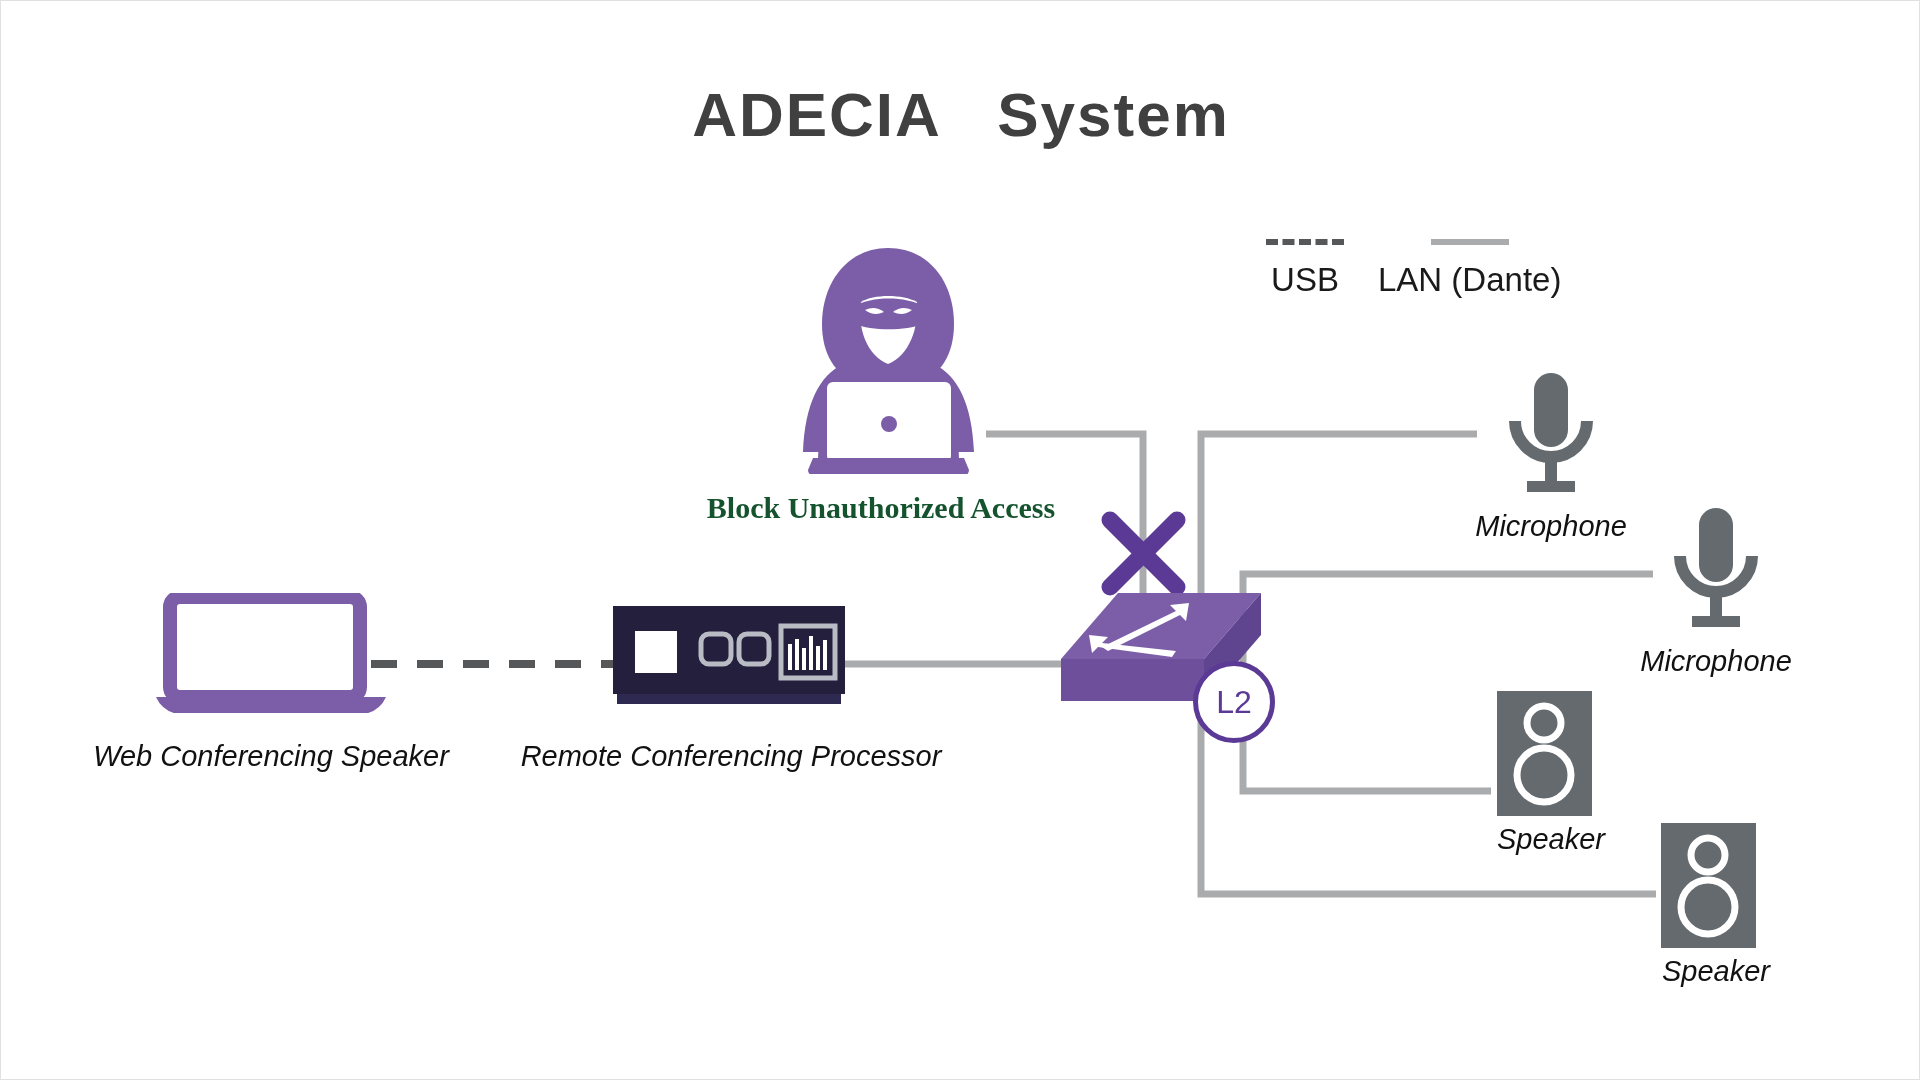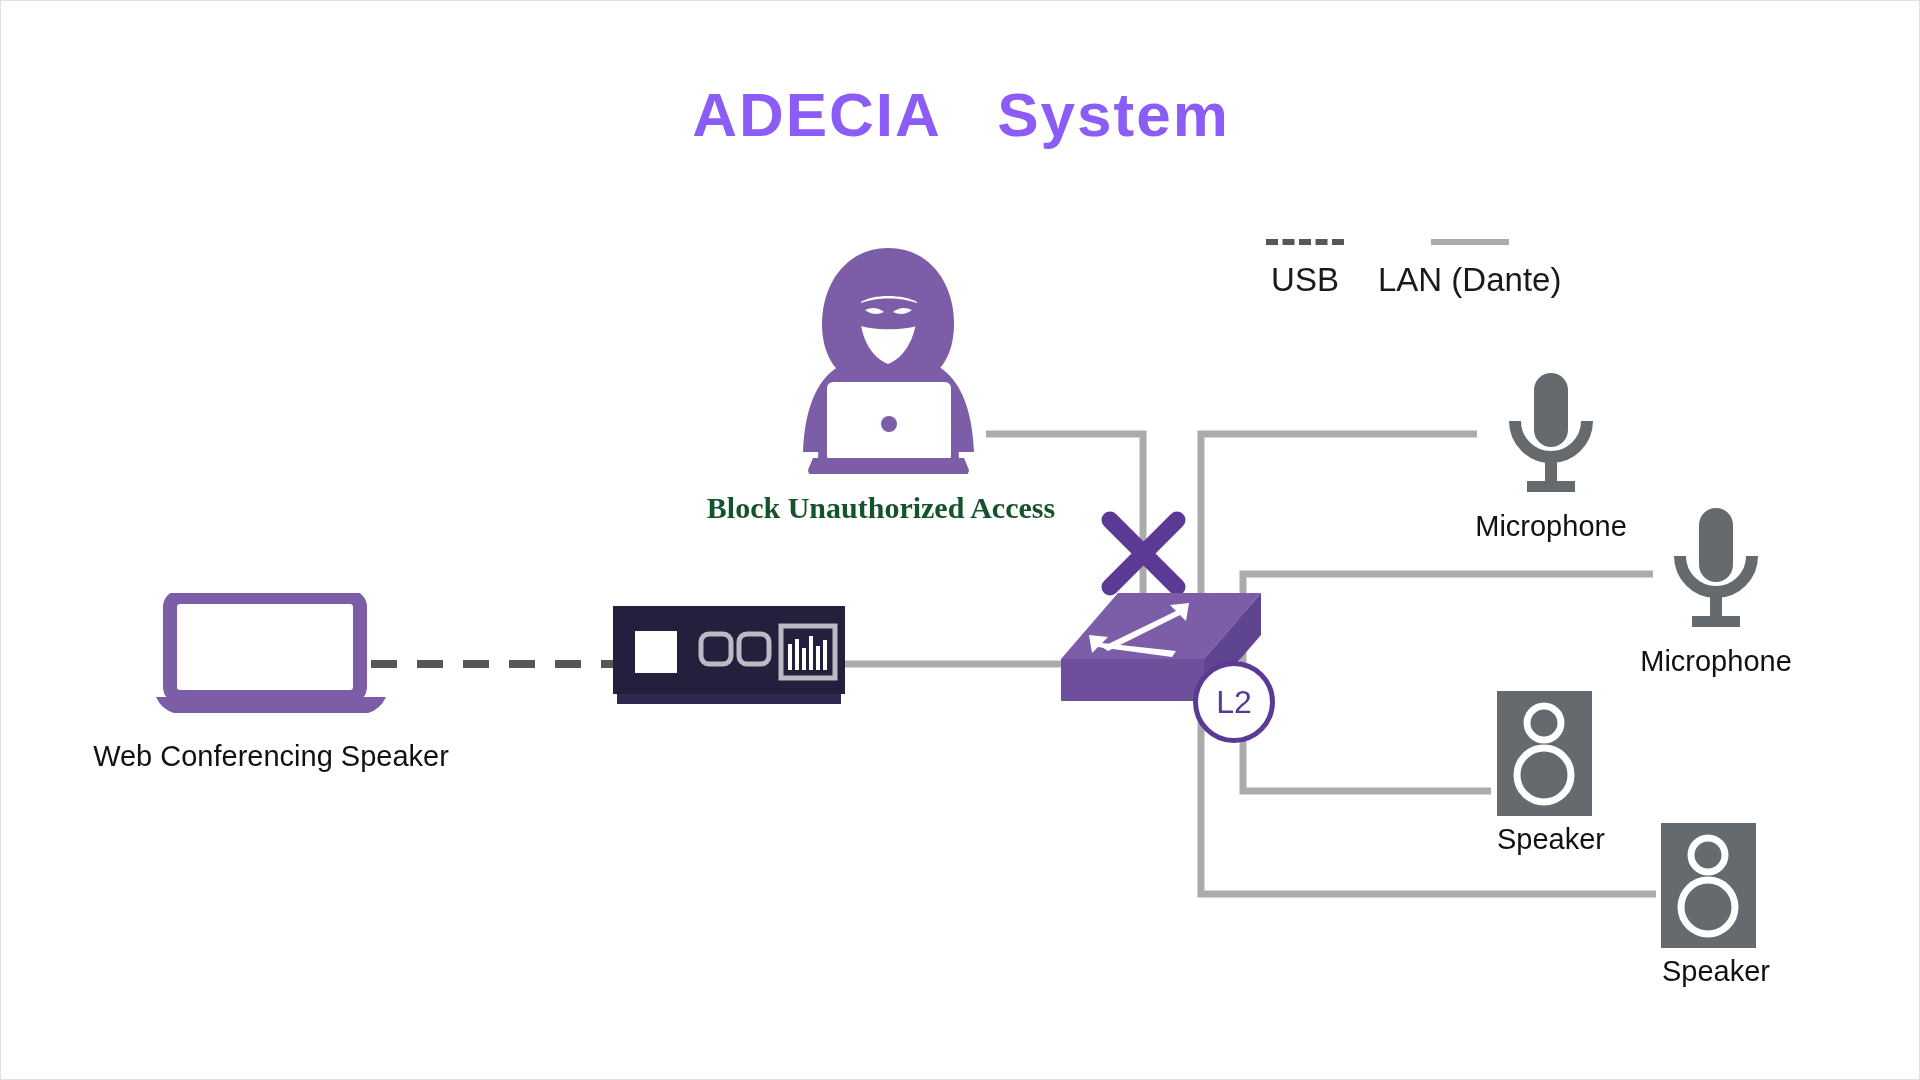--- a/index.html
+++ b/index.html
@@ -22,21 +22,21 @@
   #title {
     position: absolute;
     left: 0;
     top: 78px;
     width: 1920px;
     text-align: center;
     font-family: "Liberation Sans", sans-serif;
     font-weight: bold;
     font-size: 62px;
     letter-spacing: 2px;
-    color: #8b5cf6;
+    color: #404040;
     white-space: pre;
   }
 
   
   #legend {
     position: absolute;
     left: 1265px;
     top: 238px;
     display: flex;
     align-items: center;
@@ -79,20 +79,21 @@
     position: absolute;
   }
   .node-label {
     position: absolute;
     text-align: center;
     font-size: 29px;
     color: #111111;
     font-family: "Liberation Sans", sans-serif;
     white-space: pre;
     line-height: 1.08;
+    font-style: italic;
   }
 
   
   #laptop-node { left: 155px; top: 592px; }
   
   #processor-node { left: 612px; top: 605px; }
   
   #hacker-node { left: 790px; top: 243px; }
   #hacker-label {
     position: absolute;
@@ -183,20 +184,21 @@
       <g fill="#ffffff">
         <rect x="175" y="38" width="4" height="26"></rect>
         <rect x="182" y="33" width="4" height="31"></rect>
         <rect x="189" y="42" width="4" height="22"></rect>
         <rect x="196" y="30" width="4" height="34"></rect>
         <rect x="203" y="40" width="4" height="24"></rect>
         <rect x="210" y="34" width="4" height="30"></rect>
       </g>
     </svg>
   </div>
+  <div class="node-label" id="processor-label" style="left:440px; top:740px; width:580px;">Remote Conferencing Processor</div>
 
   <div class="node" id="hacker-node">
     <svg width="195" height="230" viewBox="0 0 195 230">
 
       <path d="M97,4 C138,4 163,38 163,80 C163,110 150,130 128,140 L66,140 C44,130 31,110 31,80 C31,38 57,4 97,4 Z" fill="#7b5ea7"></path>
 
       <path d="M70,58 C82,50 112,50 126,58 C128,84 118,112 97,120 C76,112 66,84 70,58 Z" fill="#ffffff"></path>
 
       <path d="M64,62 C80,52 115,52 132,62 L132,80 C115,87 80,87 64,80 Z" fill="#7b5ea7"></path>
 

